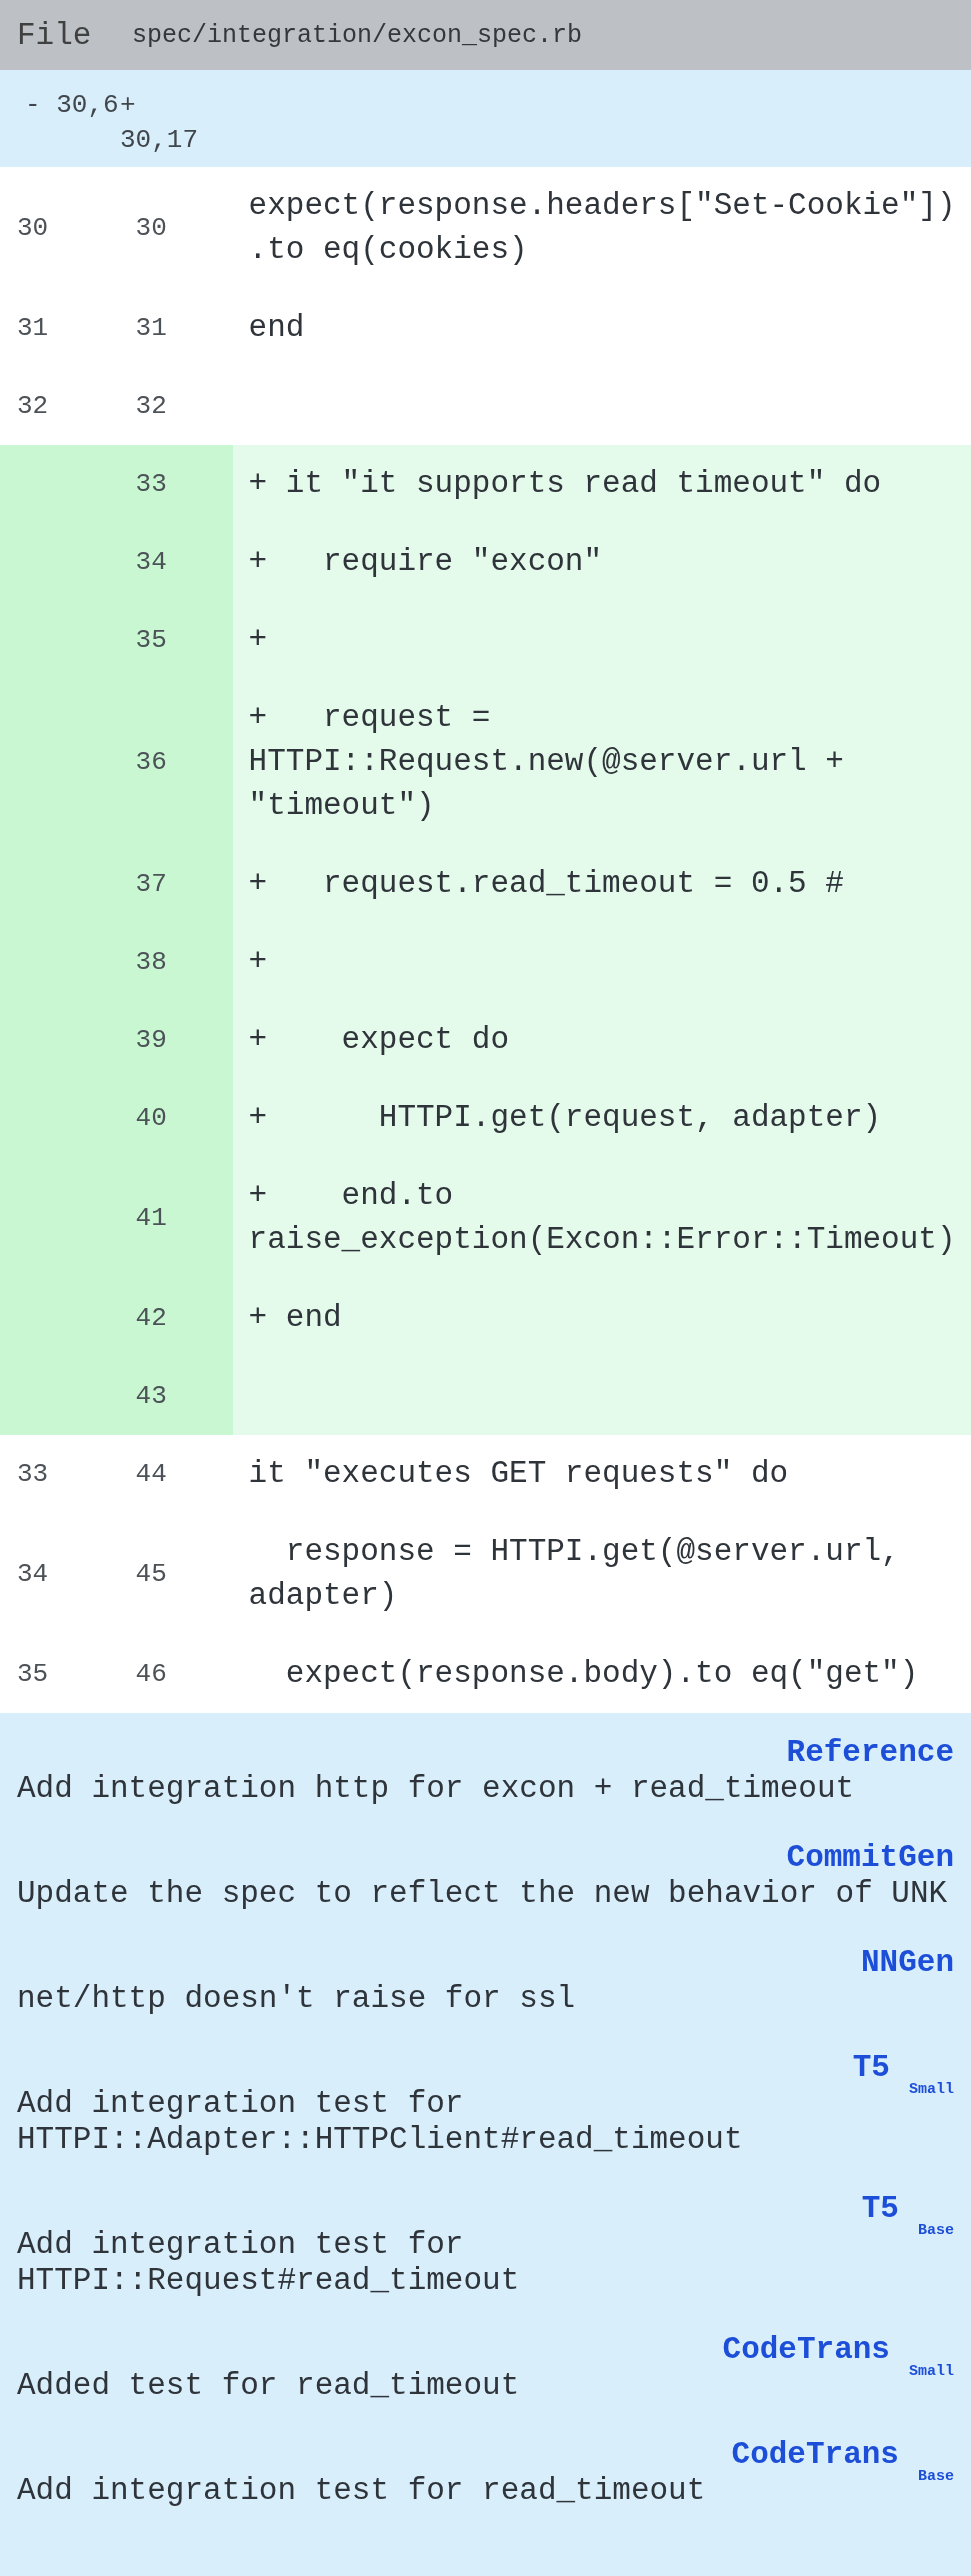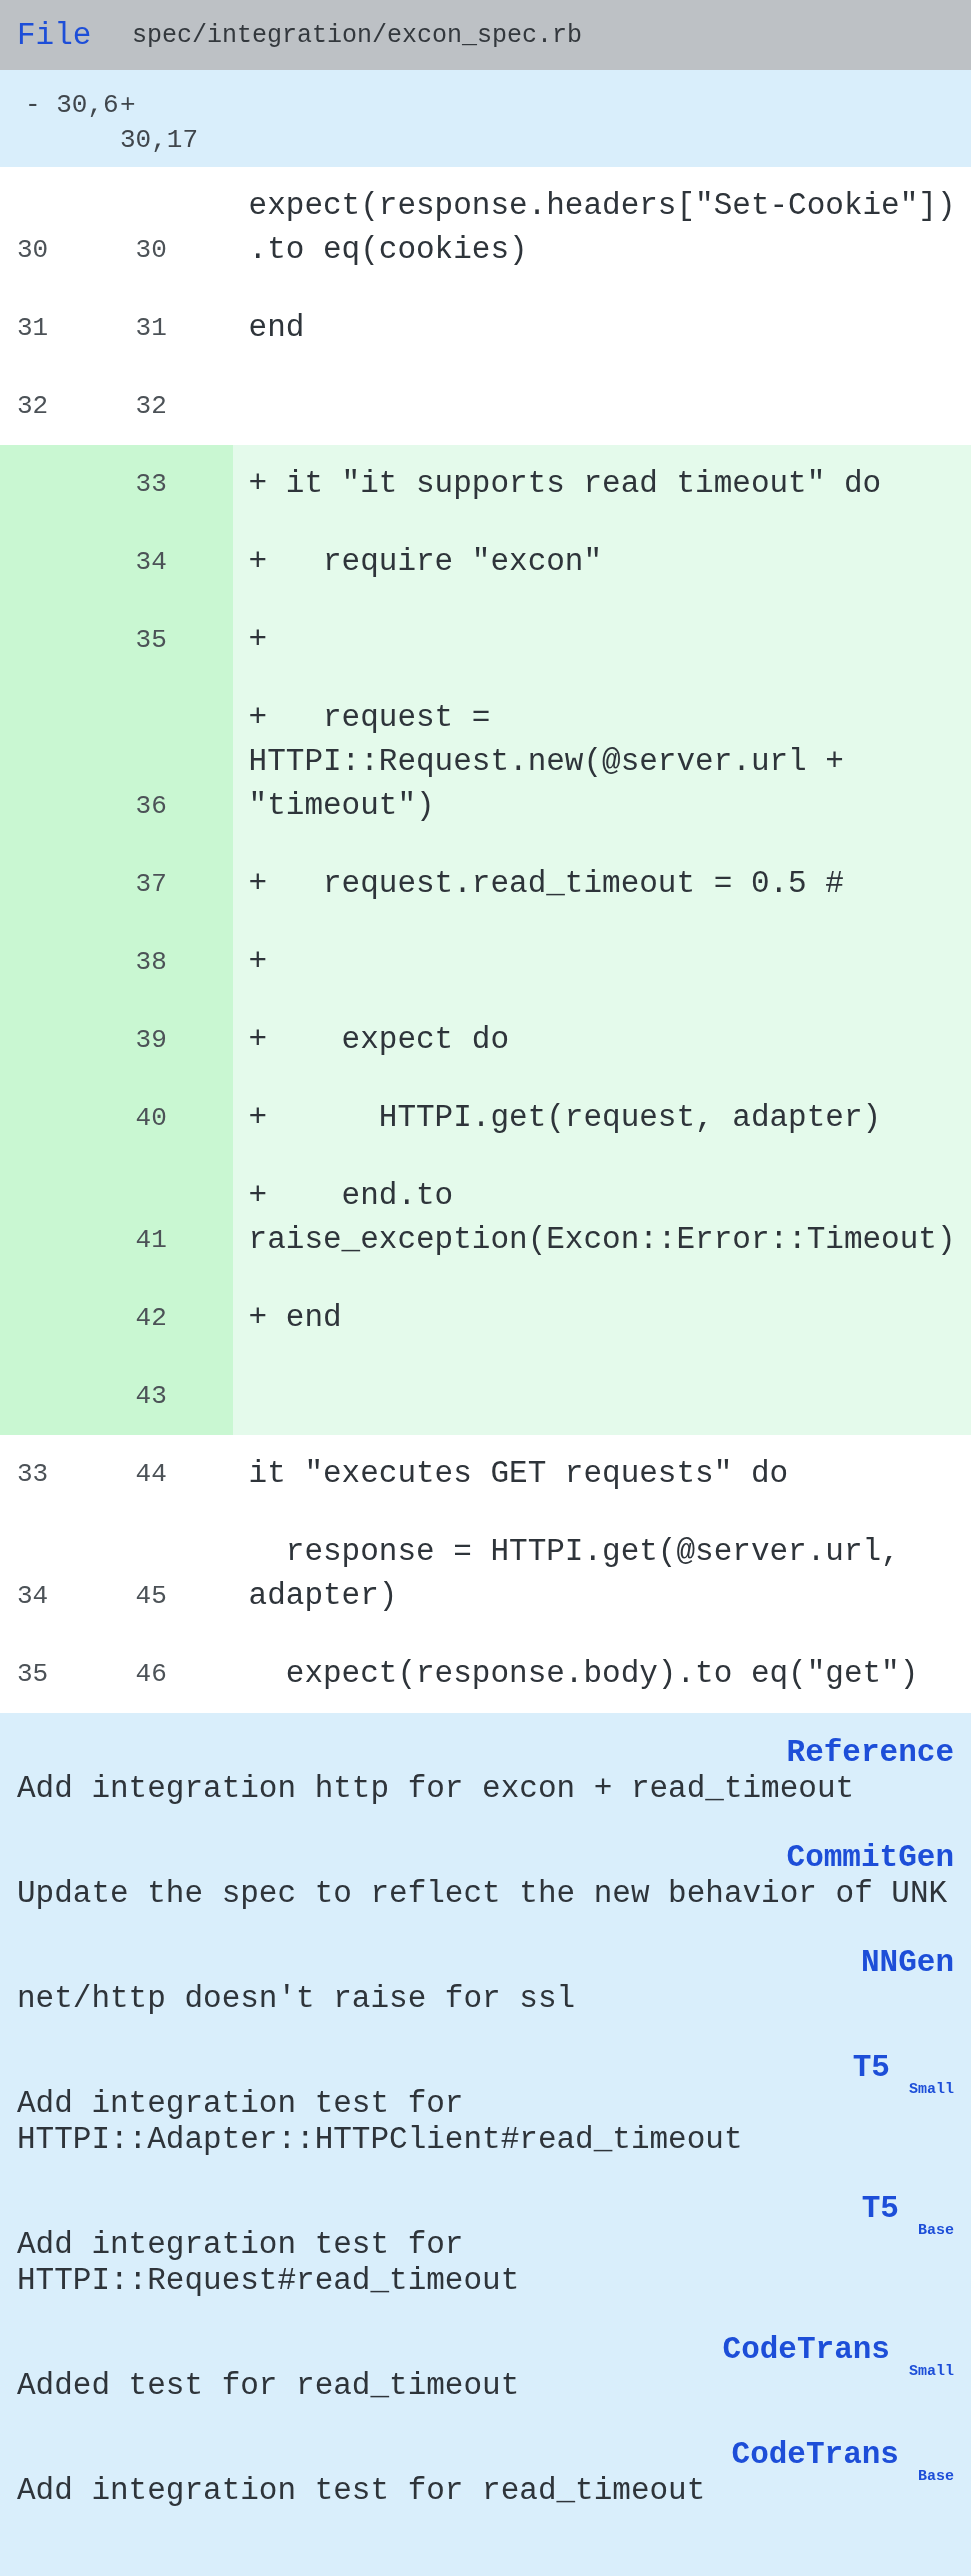--- a/index.html
+++ b/index.html
@@ -34,21 +34,21 @@
     height: 70px;
     background: var(--header-bg);
     display: flex;
     align-items: center;
     padding-left: 17px;
   }
   .file-label {
     width: 115px;
     flex: none;
     font-size: 31px;
-    color: #1d4ed8;
+    color: #404040;
   }
   .file-path {
     font-size: 25px;
     color: #33383d;
   }
 
   
   .hunk {
     flex: none;
     background: var(--hunk-bg);
@@ -74,21 +74,21 @@
     display: flex;
     padding: 17px 0;
     line-height: 44px;
     background: #ffffff;
   }
   .row.added { background: var(--added-code-bg); }
   .gutters {
     width: 233px;
     flex: none;
     display: flex;
-    align-items: flex-end;
+    align-items: center;
   }
   .row.added .gutters { background: var(--added-gutter-bg); margin: -17px 0; padding: 17px 0; align-self: stretch; height: auto; }
   .g-old {
     width: 120px;
     flex: none;
     padding-left: 17px;
     font-size: 26px;
     color: var(--line-number-text);
   }
   .g-new {

